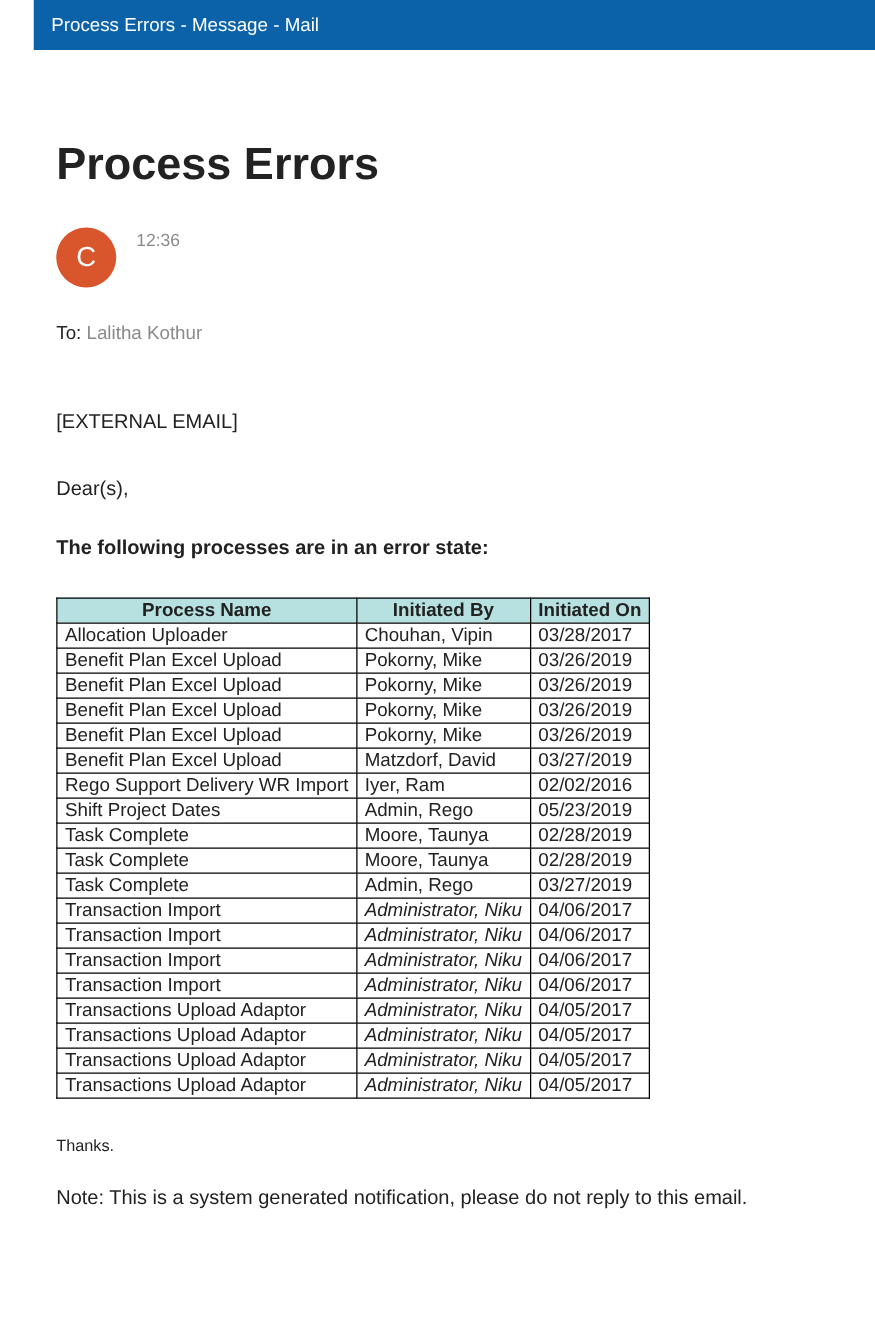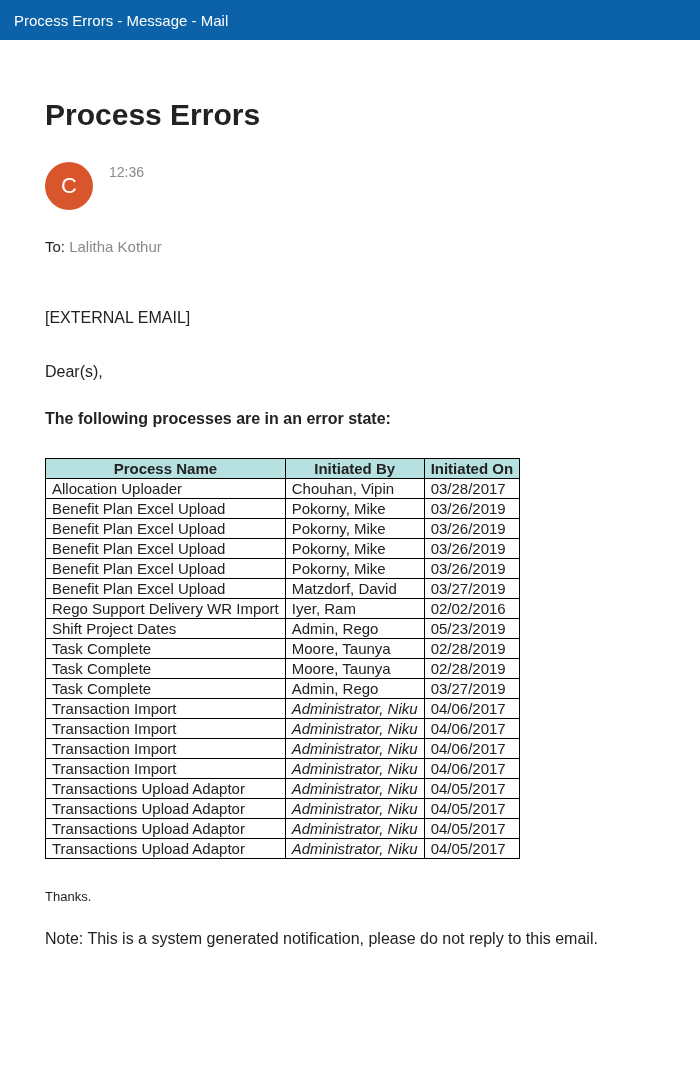--- a/index.html
+++ b/index.html
@@ -11,28 +11,29 @@
     color: #222;
   }
   .titlebar {
     background: #0b62a8;
     color: #fff;
     height: 40px;
     display: flex;
     align-items: center;
     padding: 0 14px;
     font-size: 15px;
+    margin-left: 27px;
   }
   .content {
     padding: 30px 45px 20px 45px;
   }
   h1.page-title {
-    font-size: 30px;
+    font-size: 36px;
     font-weight: 600;
-    margin: 28px 0 30px 0;
+    margin: 40px 0 30px 0;
     color: #222;
   }
   .header-row {
     display: flex;
     align-items: flex-start;
     gap: 16px;
     margin-bottom: 28px;
   }
   .avatar {
     width: 48px;

